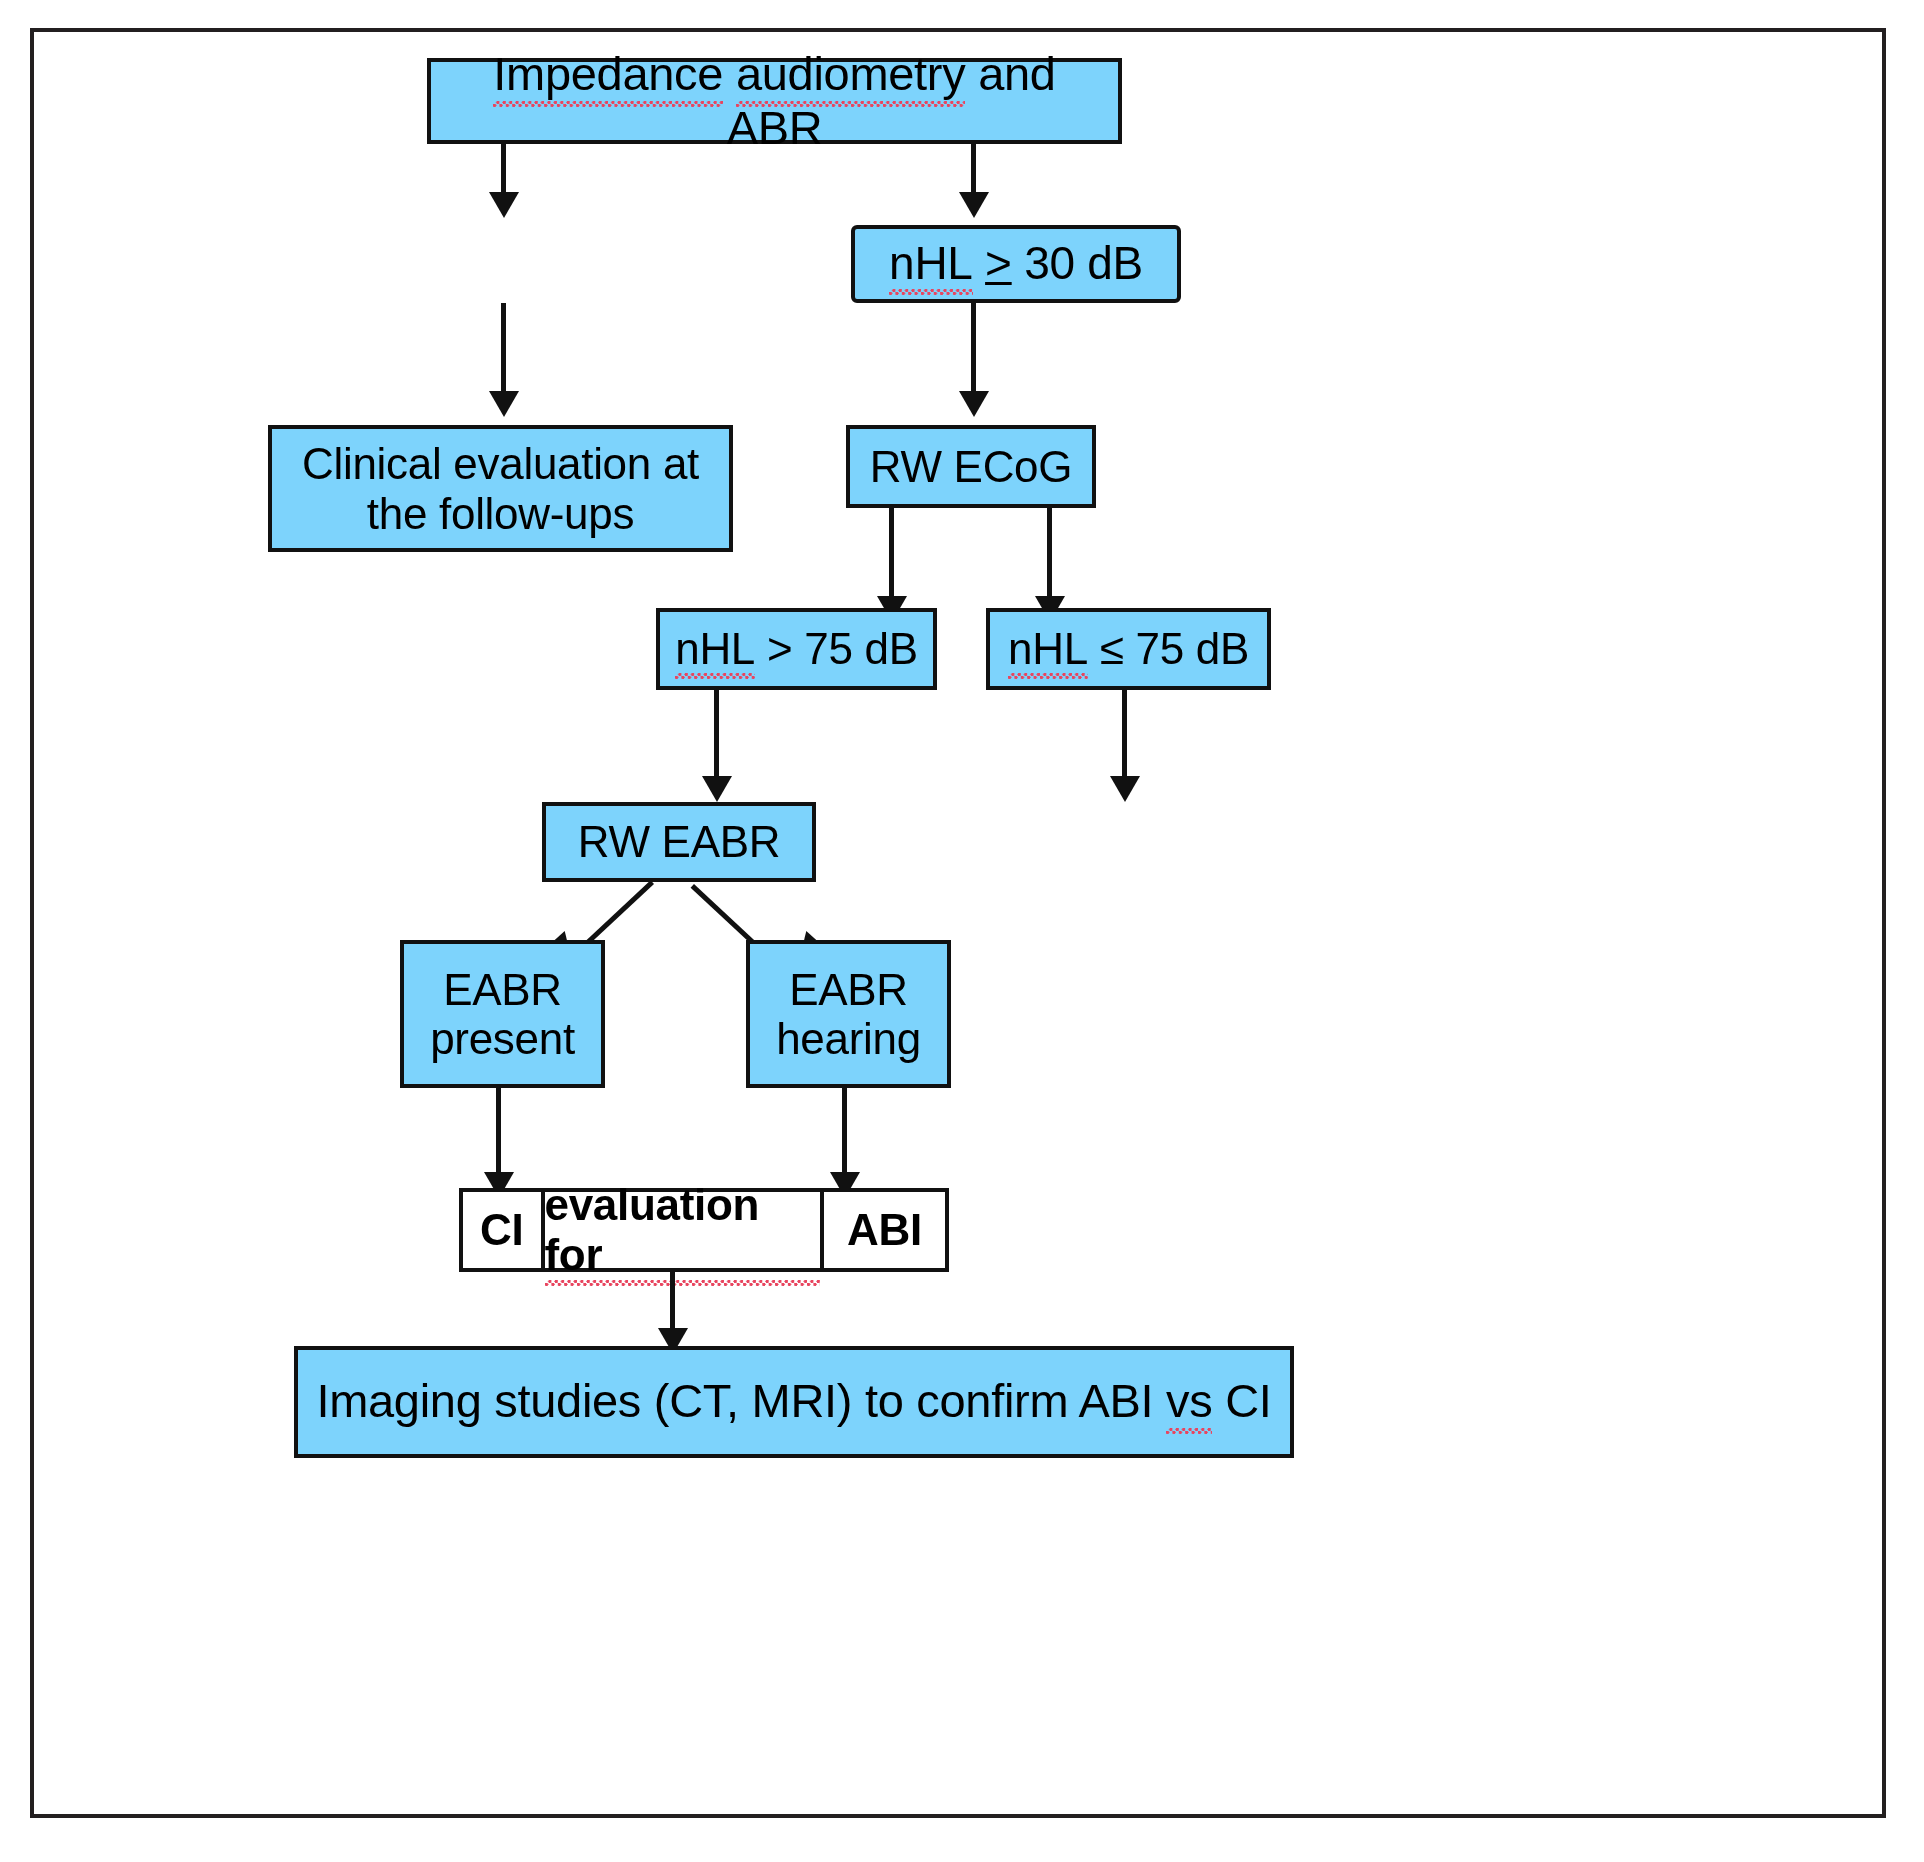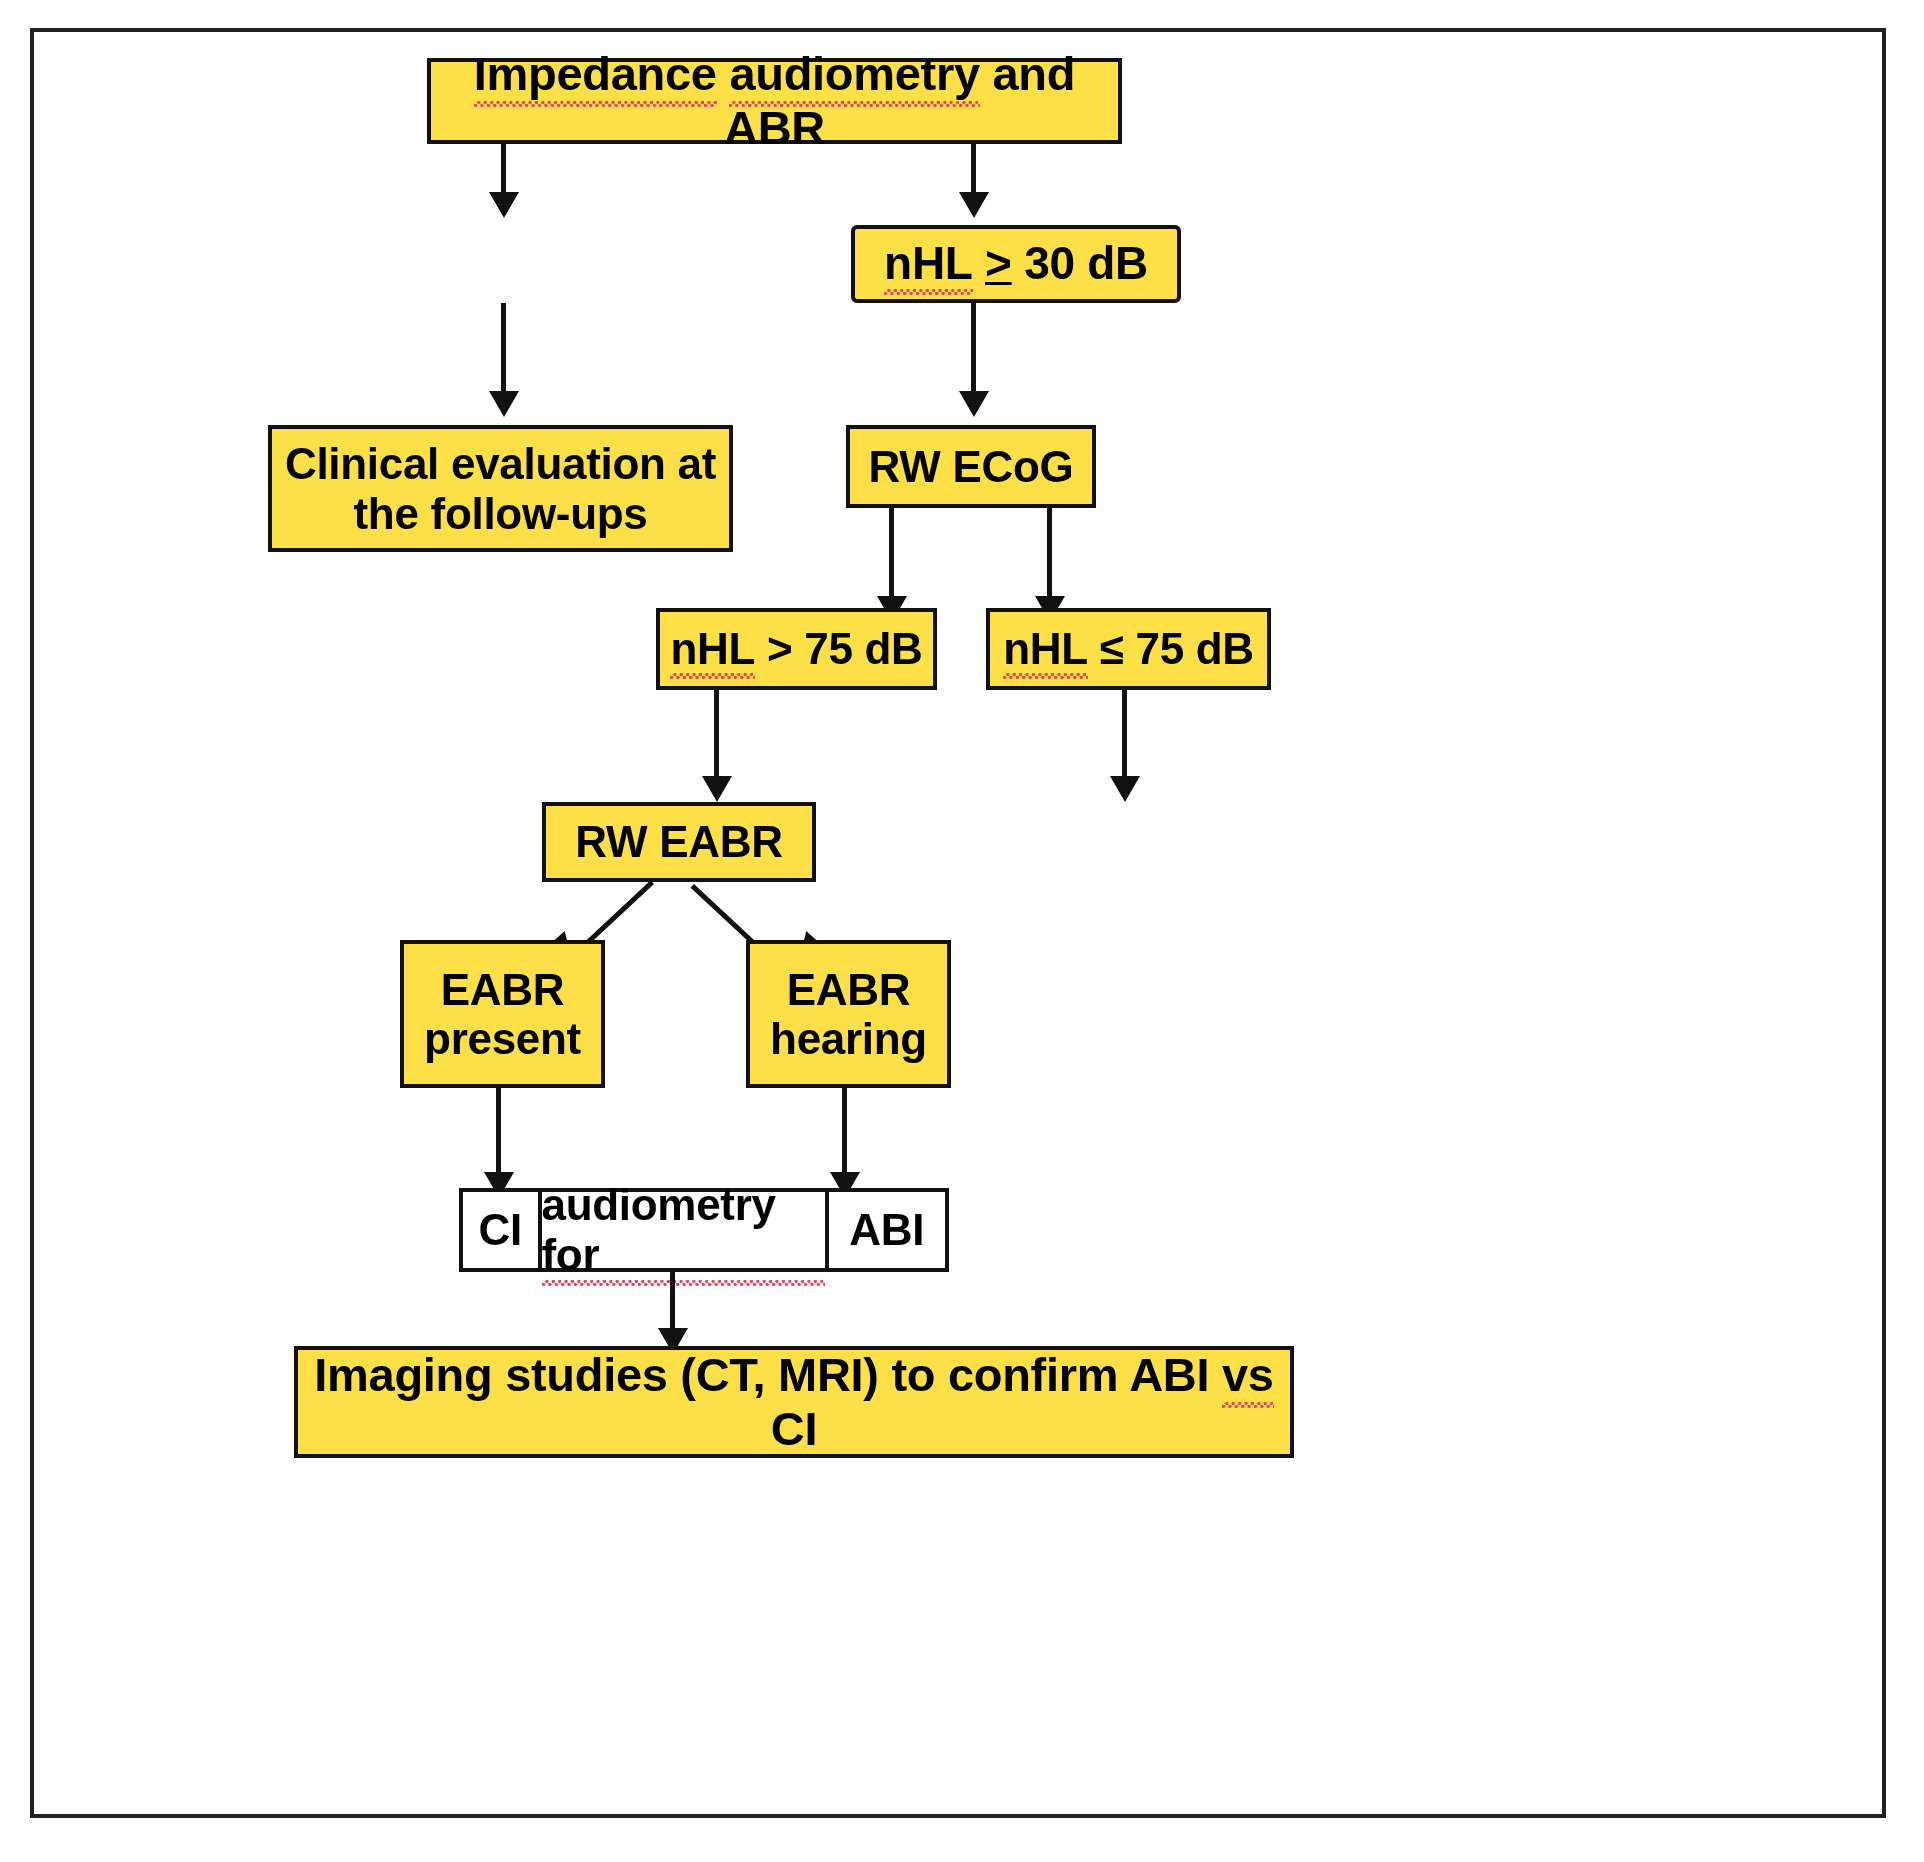--- a/index.html
+++ b/index.html
@@ -22,27 +22,27 @@
     border:4px solid #231f20;
     box-sizing:border-box;
     background:#ffffff;
   }
 
   
   .node{
     position:absolute;
     box-sizing:border-box;
     border:4px solid #111111;
-    background:#fde047;
+    background:#7dd3fc;
     display:flex;
     align-items:center;
     justify-content:center;
     text-align:center;
     color:#000000;
-    font-weight:700;
+    font-weight:400;
     line-height:1.12;
     letter-spacing:-0.3px;
     font-stretch:condensed;
   }
   .node span.txt{display:block;padding:0 10px;}
 
   
   .sq{
     position:relative;
     display:inline-block;
@@ -192,21 +192,21 @@
     <div class="arrowhead" style="left:450px;top:1140px;"></div>
 
     <div class="vline" style="left:808px;top:1056px;height:88px;"></div>
     <div class="arrowhead" style="left:796px;top:1140px;"></div>
 
     <div class="triple" style="left:425px;top:1156px;width:490px;height:84px;">
       <div class="cell" style="width:80px;font-size:44px;">
         <span>CI</span>
       </div>
       <div class="cell mid" style="font-size:44px;">
-        <span class="sq">audiometry for</span>
+        <span class="sq">evaluation for</span>
       </div>
       <div class="cell" style="width:125px;font-size:44px;">
         <span>ABI</span>
       </div>
     </div>
 
     <div class="vline" style="left:636px;top:1240px;height:60px;"></div>
     <div class="arrowhead" style="left:624px;top:1296px;"></div>
 
     <div class="node" style="left:232px;top:1314px;width:1000px;height:112px;font-size:47px;margin-left:28px;">

